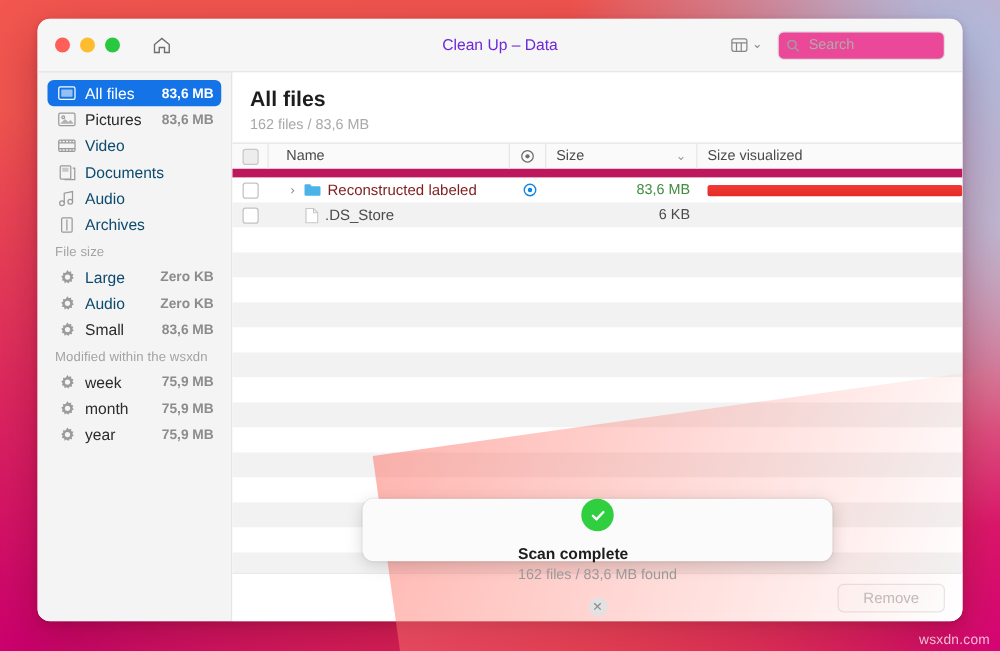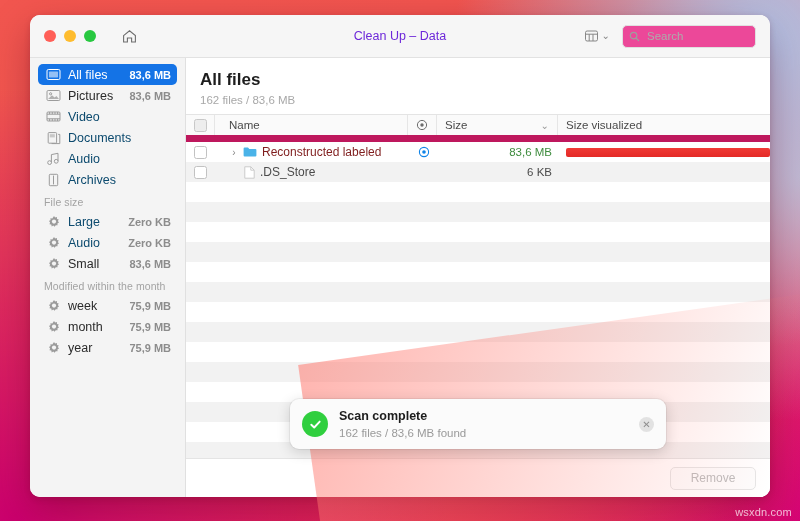--- a/index.html
+++ b/index.html
@@ -321,20 +321,21 @@
     width: 352px;
     height: 50px;
     background: #fbfbfb;
     border-radius: 9px;
     box-shadow: 0 3px 14px rgba(0,0,0,0.16), 0 0 0 1px rgba(0,0,0,0.05);
     display: flex;
     align-items: center;
     padding: 0 12px;
     gap: 11px;
     z-index: 20;
+    flex-direction: column;
   }
   .toast-ico {
     width: 26px; height: 26px;
     border-radius: 50%;
     background: #30cf3f;
     flex: 0 0 26px;
     display: flex; align-items: center; justify-content: center;
     color: #fff;
   }
   .toast-text { flex: 1 1 auto; min-width: 0; }
@@ -499,21 +500,21 @@
           <div class="sb-item">
             <span class="sb-ico">
               <svg width="14" height="14" viewBox="0 0 14 14" fill="currentColor">
                 <path d="M7 0.9 L8.1 2.5 L9.9 2 L10 3.9 L11.8 4.4 L10.9 6 L12 7.5 L10.4 8.4 L10.6 10.3 L8.7 10.2 L7.7 11.8 L6.3 10.6 L4.7 11.5 L4.3 9.6 L2.5 9.3 L3.1 7.5 L2 6 L3.6 5.1 L3.4 3.2 L5.3 3.4 Z"></path>
                 <circle cx="7" cy="6.6" r="2.1" fill="#f4f4f4"></circle>
               </svg>
             </span>
             <span class="sb-label">Small</span>
             <span class="sb-size">83,6 MB</span>
           </div>
-          <div class="sb-group-title">Modified within the month</div>
+          <div class="sb-group-title">Modified within the wsxdn</div>
           <div class="sb-item">
             <span class="sb-ico">
               <svg width="14" height="14" viewBox="0 0 14 14" fill="currentColor">
                 <path d="M7 0.9 L8.1 2.5 L9.9 2 L10 3.9 L11.8 4.4 L10.9 6 L12 7.5 L10.4 8.4 L10.6 10.3 L8.7 10.2 L7.7 11.8 L6.3 10.6 L4.7 11.5 L4.3 9.6 L2.5 9.3 L3.1 7.5 L2 6 L3.6 5.1 L3.4 3.2 L5.3 3.4 Z"></path>
                 <circle cx="7" cy="6.6" r="2.1" fill="#f4f4f4"></circle>
               </svg>
             </span>
             <span class="sb-label">week</span>
             <span class="sb-size">75,9 MB</span>
           </div>

